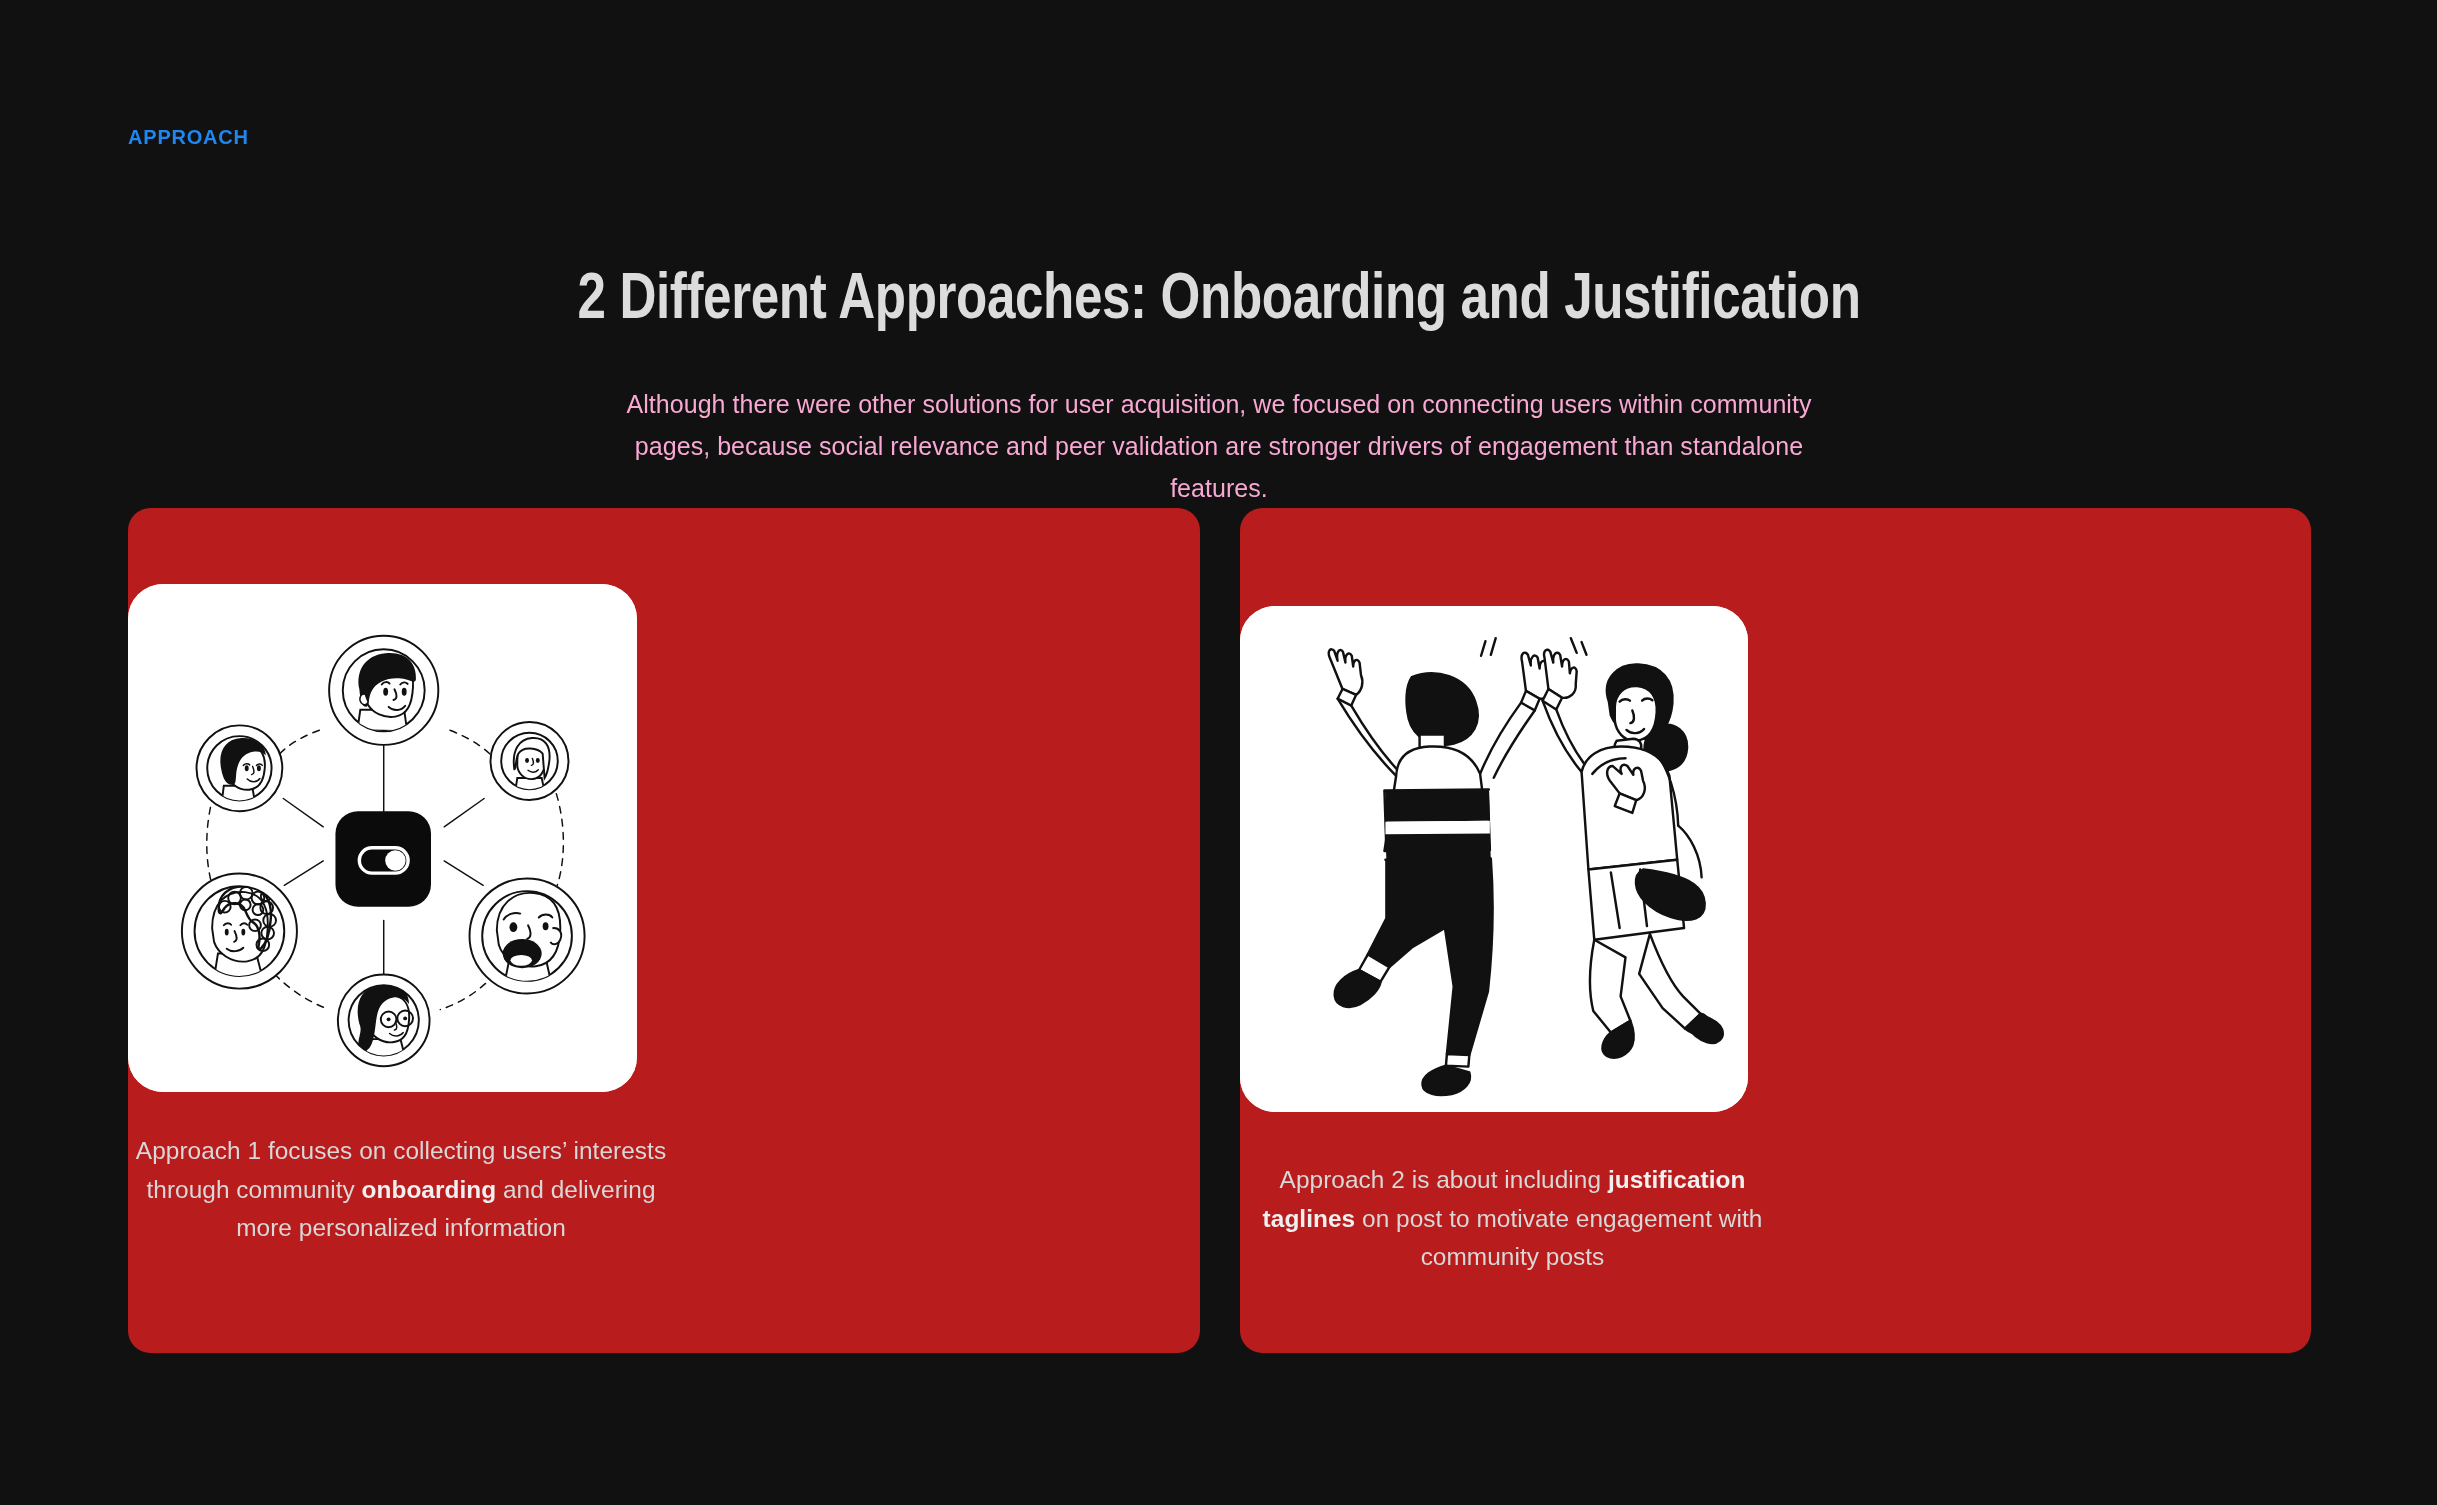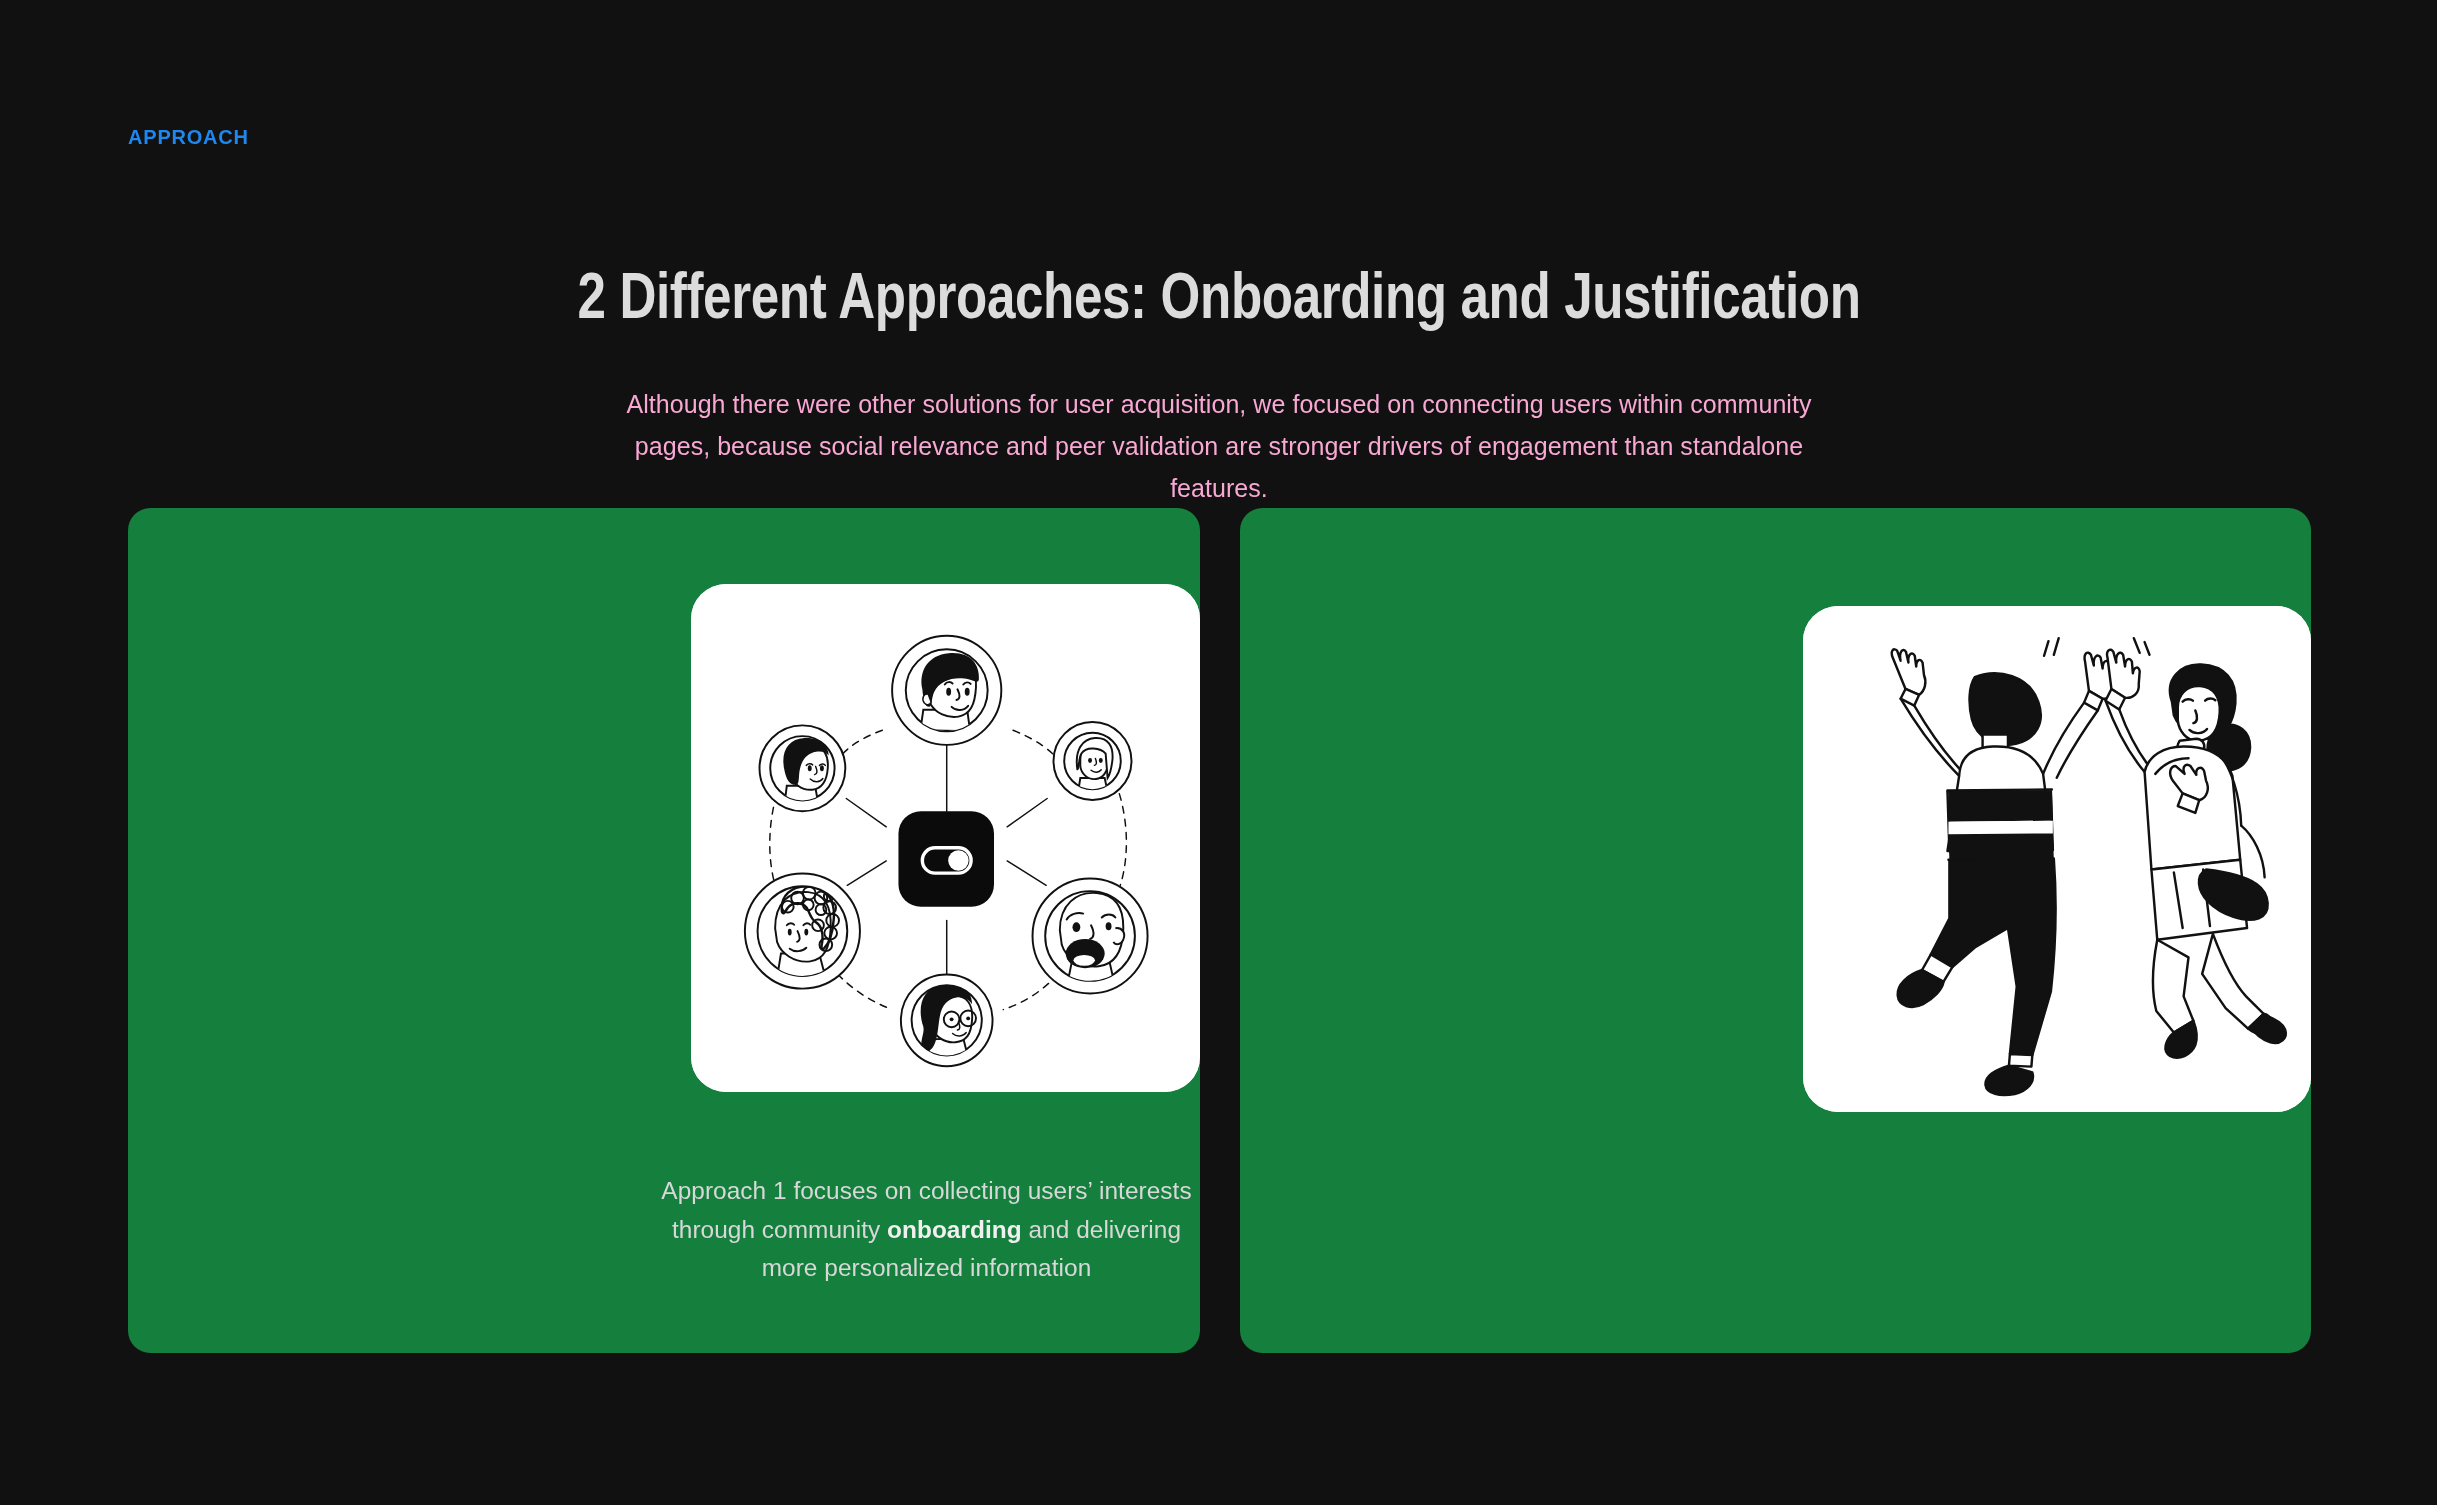--- a/index.html
+++ b/index.html
@@ -73,27 +73,26 @@
     left: 128px;
     top: 508px;
     width: 2183px;
     height: 845px;
     display: flex;
     gap: 40px;
   }
 
   .card {
     flex: 1 1 0;
-    background: #15803d;
+    background: #b91c1c;
     border-radius: 22.4px;
     display: flex;
     flex-direction: column;
-    align-items: flex-end;
+    align-items: flex-start;
     position: relative;
-    gap: 40px;
   }
 
   .illus-frame {
     background: #ffffff;
     border-radius: 35px;
     overflow: hidden;
     flex: 0 0 auto;
   }
   .card-left .illus-frame {
     width: 509px;
@@ -439,17 +438,20 @@
                        C810,884 806,866 800,850 Z" fill="#111111"></path>
               <path d="M912,866 C930,880 952,884 960,872 C968,858 956,836 944,836
                        L912,866 Z" fill="#111111"></path>
               <path d="M944,836 C962,846 982,852 988,868 C994,886 978,900 958,894
                        C940,888 926,876 920,864 Z" fill="#111111"></path>
             </g>
           </g>
         </svg>
       </div>
 
+      <div class="caption">
+        <span>Approach 2 is about including </span><b>justification taglines</b><span> on post to motivate engagement with community posts</span>
+      </div>
     </div>
 
   </div>
 </div>
 
 
 </body></html>

